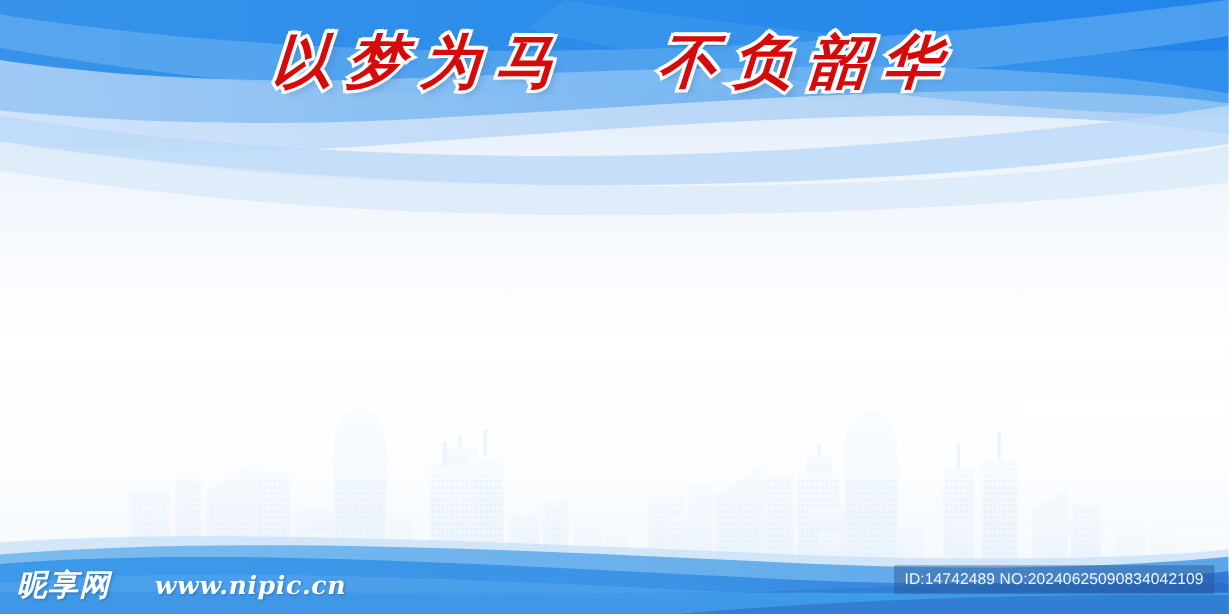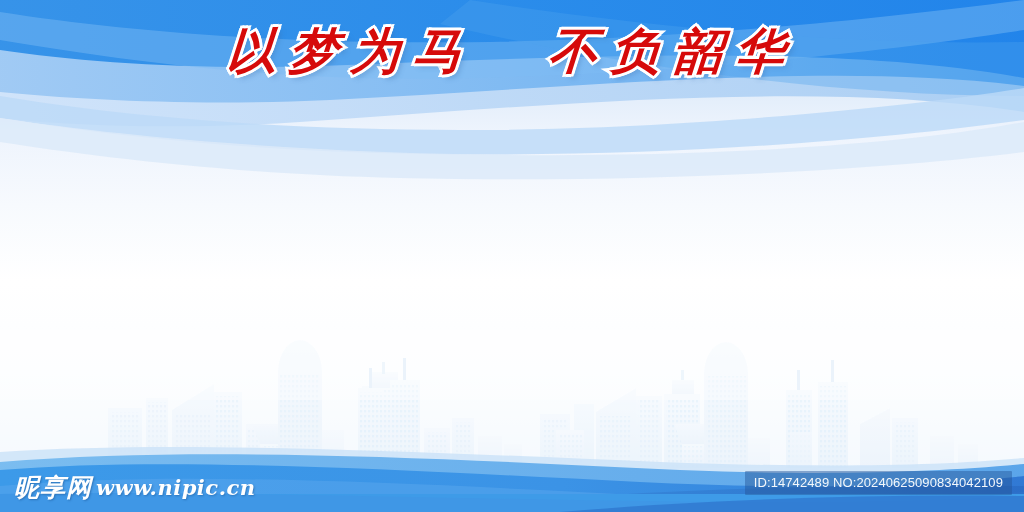--- a/index.html
+++ b/index.html
@@ -72,41 +72,42 @@
     display: inline-block;
     width: 66px;
   }
   
   .wm-left {
     position: absolute;
     left: 14px;
     bottom: 12px;
     display: flex;
     align-items: center;
-    gap: 4px;
+    gap: 17px;
   }
   .wm-logo {
     font-family: "DejaVu Serif", "Liberation Serif", serif;
     font-size: 25px;
     font-weight: bold;
     font-style: italic;
     color: #ffffff;
     letter-spacing: 1px;
     text-shadow: 1px 1px 2px rgba(20,70,130,.45);
     line-height: 1;
   }
   .wm-url {
     font-family: "DejaVu Serif", "Liberation Serif", serif;
     font-size: 21px;
     font-style: italic;
     font-weight: bold;
     color: #ffffff;
     letter-spacing: .5px;
     text-shadow: 1px 1px 2px rgba(20,70,130,.4);
     line-height: 1;
+    margin-left: 20px;
   }
   .wm-id {
     position: absolute;
     right: 12px;
     bottom: 17px;
     background: rgba(36,86,150,.46);
     color: #f2f7fc;
     font-family: "Liberation Sans", "DejaVu Sans", sans-serif;
     font-size: 13px;
     letter-spacing: .1px;

